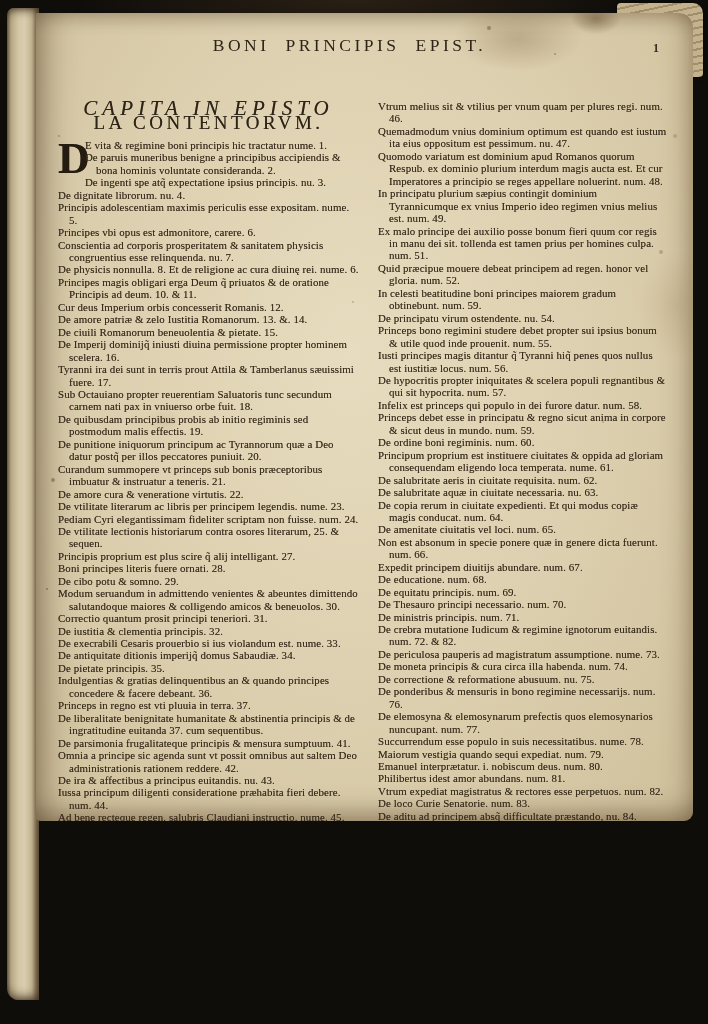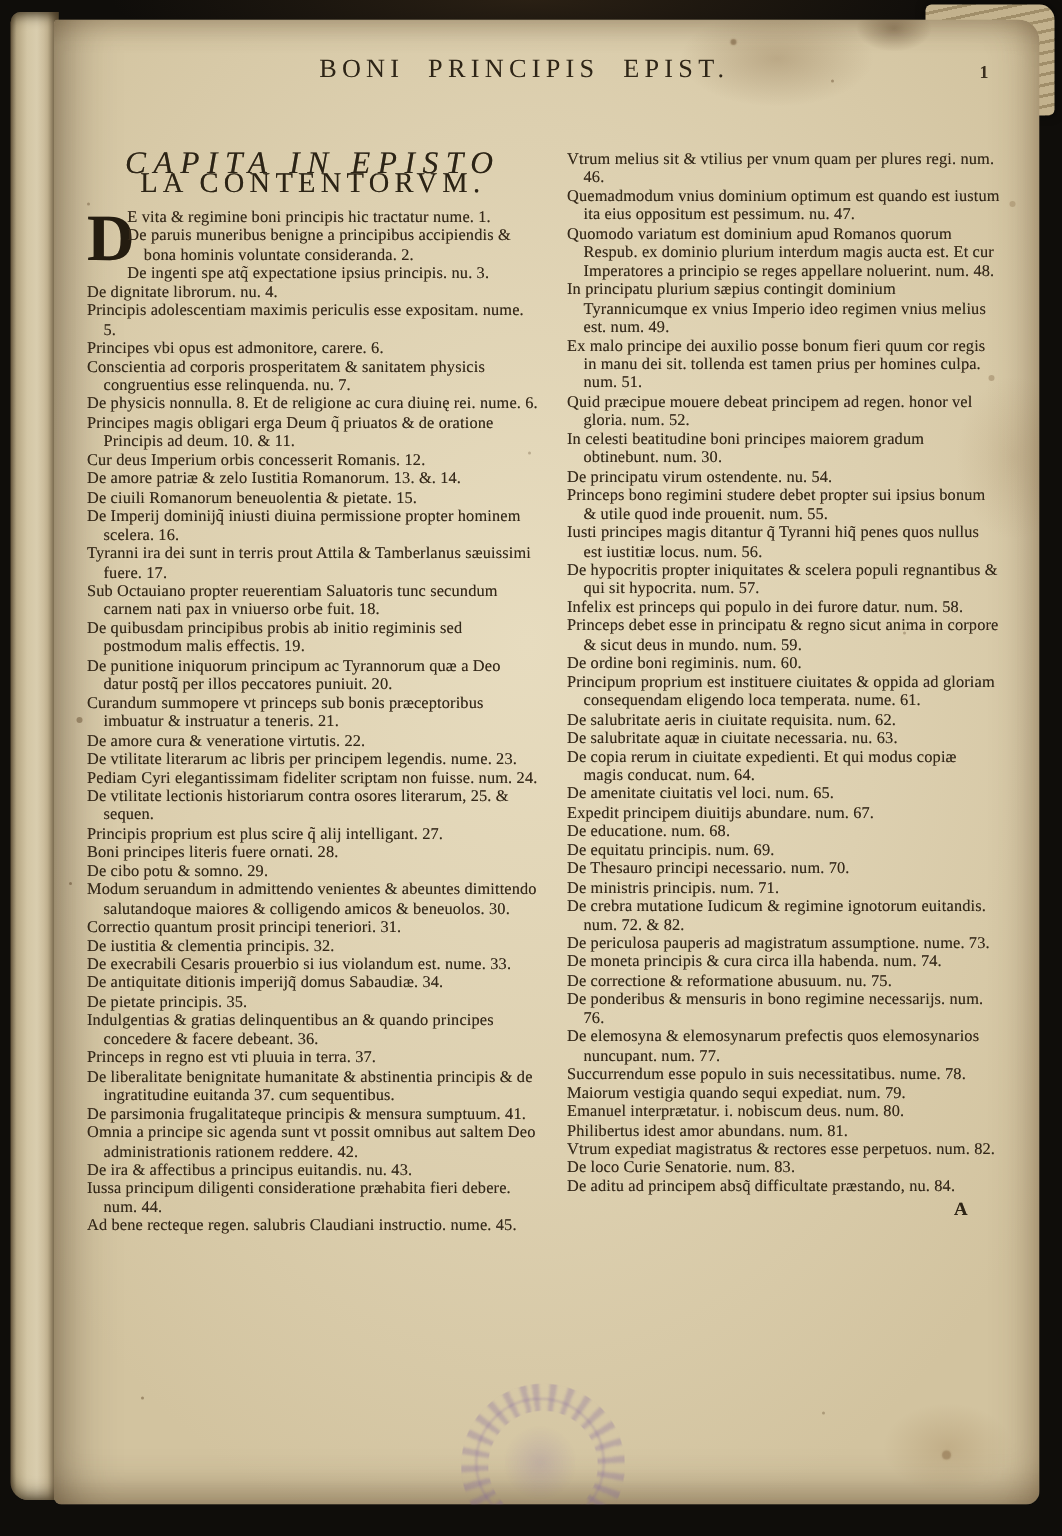--- a/index.html
+++ b/index.html
@@ -7,21 +7,21 @@
     radial-gradient(ellipse 400px 60px at 50% 0%, #2a2014, transparent 70%),
     #0f0d0a;
     font-family:"Liberation Serif","DejaVu Serif",serif;}
   .edge-pages-left{position:absolute;left:7px;top:8px;width:32px;height:992px;
     border-radius:7px 0 0 12px;
     background:linear-gradient(90deg,#6e5f45 0%,#b5a683 12%,#d3c6a5 35%,#d9cdae 55%,#c4b492 78%,#8d7c5c 100%);
     box-shadow:inset -4px 0 5px rgba(60,45,25,.55), inset 0 8px 8px -5px rgba(40,30,15,.6), inset 0 -10px 10px -6px rgba(40,30,15,.6);}
   .corner-stack{position:absolute;right:5px;top:3px;width:86px;height:74px;border-radius:4px 10px 4px 4px;
     background:repeating-linear-gradient(168deg,#c3b28d 0 5px,#a08e69 5px 7px);
     box-shadow:0 0 6px rgba(0,0,0,.5);}
-  .page{position:absolute;left:36px;top:13px;width:657px;height:990px;
+  .page{position:absolute;left:36px;top:13px;width:657px;height:808px;
     border-radius:3px 14px 9px 5px;overflow:hidden;
     background:
       radial-gradient(ellipse 92px 46px at 482px 26px, rgba(110,80,45,.28), transparent 70%),
       radial-gradient(ellipse 36px 22px at 560px 6px, rgba(80,55,30,.42), transparent 70%),
       radial-gradient(ellipse 55px 78px at 640px 292px, rgba(140,110,70,.16), transparent 70%),
       radial-gradient(ellipse 46px 30px at 84px 632px, rgba(150,115,65,.14), transparent 70%),
       radial-gradient(ellipse 62px 42px at 596px 952px, rgba(135,100,55,.22), transparent 70%),
       radial-gradient(ellipse 26px 16px at 128px 408px, rgba(120,90,50,.12), transparent 70%),
       radial-gradient(ellipse 430px 620px at 48% 42%, #e7dcbf 0%, #ddd0b0 55%, #d2c39f 100%);
     box-shadow:inset 26px 0 34px -20px rgba(60,42,22,.5),
@@ -131,33 +131,34 @@
       </div>
       <div class="col col-right">
         <div class="entries">
 
         <div class="entry">Vtrum melius sit &amp; vtilius per vnum quam per plures regi. num. 46.</div>
             <div class="entry">Quemadmodum vnius dominium optimum est quando est iustum ita eius oppositum est pessimum. nu. 47.</div>
             <div class="entry">Quomodo variatum est dominium apud Romanos quorum Respub. ex dominio plurium interdum magis aucta est. Et cur Imperatores a principio se reges appellare noluerint. num. 48.</div>
             <div class="entry">In principatu plurium sæpius contingit dominium Tyrannicumque ex vnius Imperio ideo regimen vnius melius est. num. 49.</div>
             <div class="entry">Ex malo principe dei auxilio posse bonum fieri quum cor regis in manu dei sit. tollenda est tamen prius per homines culpa. num. 51.</div>
             <div class="entry">Quid præcipue mouere debeat principem ad regen. honor vel gloria. num. 52.</div>
-            <div class="entry">In celesti beatitudine boni principes maiorem gradum obtinebunt. num. 30.</div>
+            <div class="entry">In celesti beatitudine boni principes maiorem gradum obtinebunt. num. 59.</div>
             <div class="entry">De principatu virum ostendente. nu. 54.</div>
             <div class="entry">Princeps bono regimini studere debet propter sui ipsius bonum &amp; utile quod inde prouenit. num. 55.</div>
             <div class="entry">Iusti principes magis ditantur q̃ Tyranni hiq̃ penes quos nullus est iustitiæ locus. num. 56.</div>
             <div class="entry">De hypocritis propter iniquitates &amp; scelera populi regnantibus &amp; qui sit hypocrita. num. 57.</div>
             <div class="entry">Infelix est princeps qui populo in dei furore datur. num. 58.</div>
             <div class="entry">Princeps debet esse in principatu &amp; regno sicut anima in corpore &amp; sicut deus in mundo. num. 59.</div>
             <div class="entry">De ordine boni regiminis. num. 60.</div>
             <div class="entry">Principum proprium est instituere ciuitates &amp; oppida ad gloriam consequendam eligendo loca temperata. nume. 61.</div>
             <div class="entry">De salubritate aeris in ciuitate requisita. num. 62.</div>
             <div class="entry">De salubritate aquæ in ciuitate necessaria. nu. 63.</div>
             <div class="entry">De copia rerum in ciuitate expedienti. Et qui modus copiæ magis conducat. num. 64.</div>
             <div class="entry">De amenitate ciuitatis vel loci. num. 65.</div>
+            <div class="entry">Non est absonum in specie ponere quæ in genere dicta fuerunt. num. 66.</div>
             <div class="entry">Expedit principem diuitijs abundare. num. 67.</div>
             <div class="entry">De educatione. num. 68.</div>
             <div class="entry">De equitatu principis. num. 69.</div>
             <div class="entry">De Thesauro principi necessario. num. 70.</div>
             <div class="entry">De ministris principis. num. 71.</div>
             <div class="entry">De crebra mutatione Iudicum &amp; regimine ignotorum euitandis. num. 72. &amp; 82.</div>
             <div class="entry">De periculosa pauperis ad magistratum assumptione. nume. 73.</div>
             <div class="entry">De moneta principis &amp; cura circa illa habenda. num. 74.</div>
             <div class="entry">De correctione &amp; reformatione abusuum. nu. 75.</div>
             <div class="entry">De ponderibus &amp; mensuris in bono regimine necessarijs. num. 76.</div>

